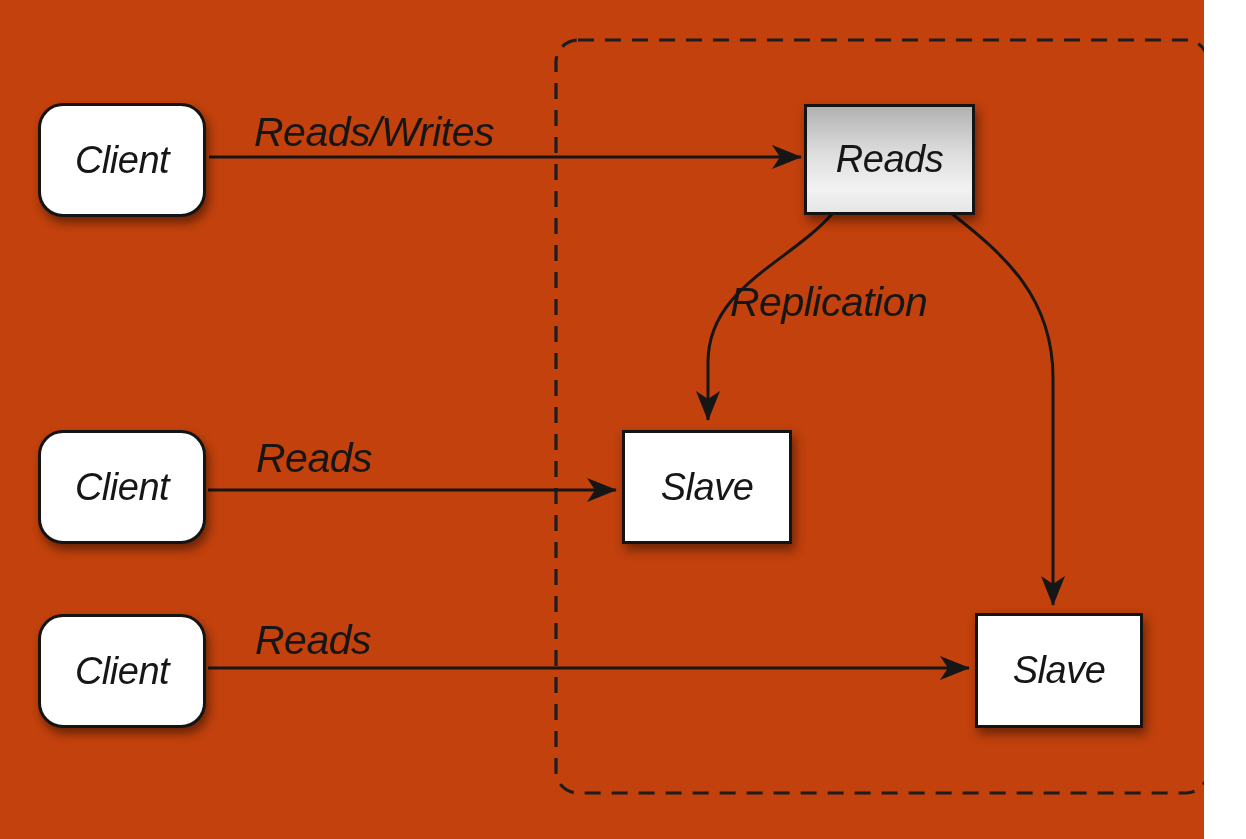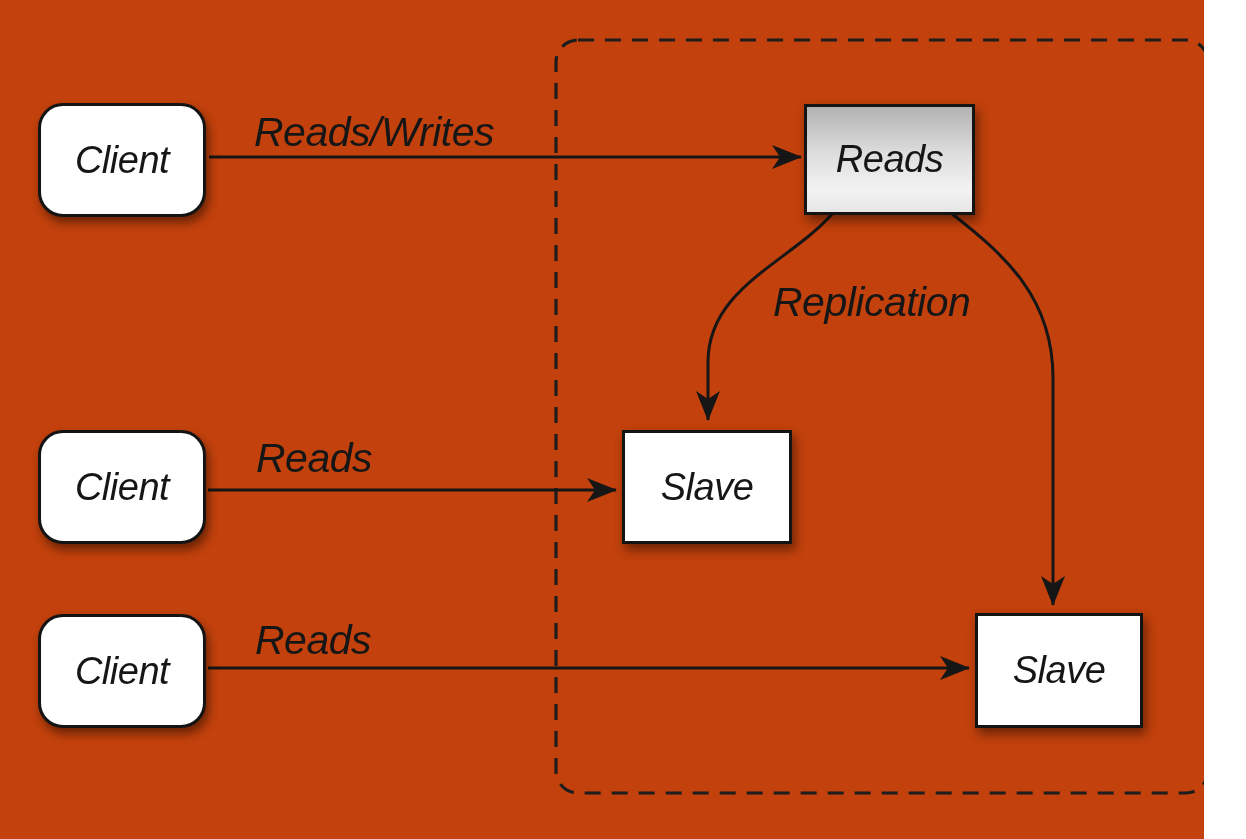--- a/index.html
+++ b/index.html
@@ -51,21 +51,21 @@
     position: absolute;
     font-size: 41px;
     letter-spacing: -0.5px;
     line-height: 1;
     white-space: nowrap;
     margin-top: 12px;
   }
   .lbl-reads-writes { left: 254px; top: 100px; }
   .lbl-reads-2     { left: 256px; top: 426px; }
   .lbl-reads-3     { left: 255px; top: 608px; }
-  .lbl-replication { left: 773px; top: 270px; }
+  .lbl-replication { left: 730px; top: 270px; }
 </style>
 </head>
 <body>
 
 <div class="canvas">
 
   <svg class="arrows-layer" viewBox="0 0 1246 839" xmlns="http://www.w3.org/2000/svg">
     <defs>
       <marker id="ah" markerUnits="userSpaceOnUse" markerWidth="34" markerHeight="30" refX="29" refY="14" orient="auto">
         <path d="M0,2 L30,14 L0,26 L8,14 Z" fill="#161616"></path>

